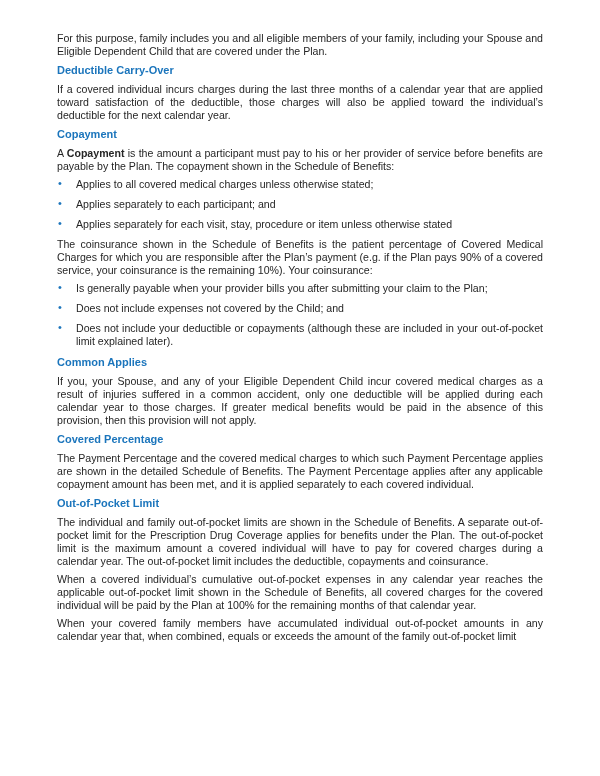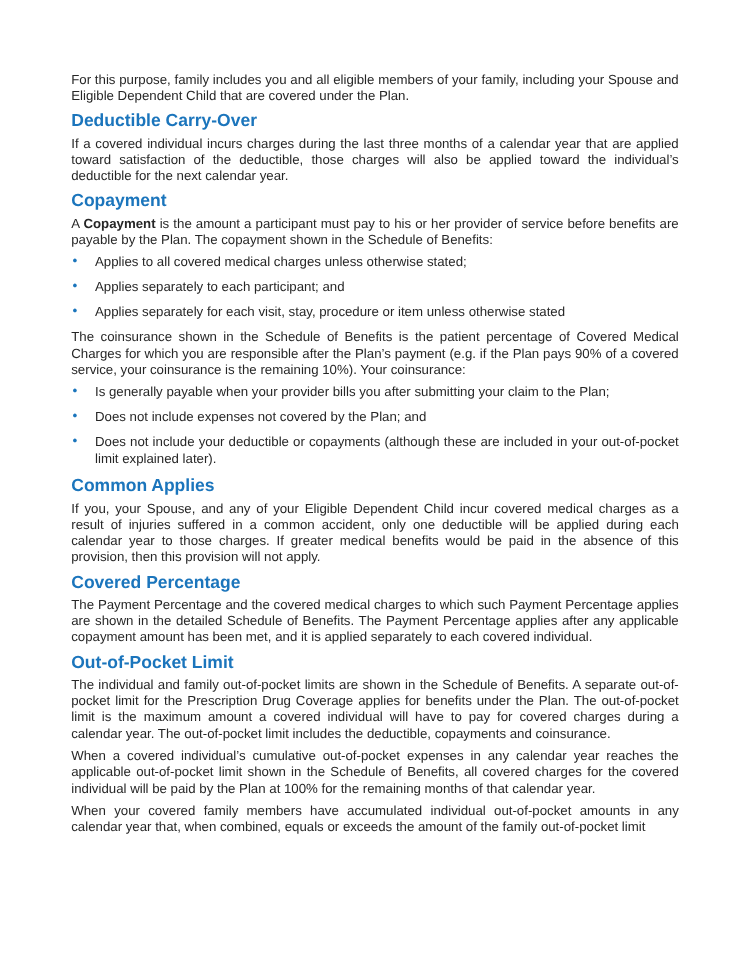--- a/index.html
+++ b/index.html
@@ -13,32 +13,32 @@
     position: relative;
     font-family: "Liberation Sans", "DejaVu Sans", sans-serif;
     color: var(--text-color, #262626);
     overflow: hidden;
   }
   .page {
     position: relative;
     width: 600px;
     height: 776px;
     box-sizing: border-box;
-    padding: 58px 57px 0 57px;
+    padding: 32px 57px 0 57px;
     background: #ffffff;
   }
   p {
     margin: 0 0 5px 0;
     font-size: 10.6px;
     line-height: 13px;
     text-align: justify;
   }
   h2 {
     margin: 2px 0 6px 0;
-    font-size: 14px;
+    font-size: 11px;
     line-height: 14px;
     font-weight: bold;
     color: var(--heading-color, #1b75bc);
   }
   ul.bullets {
     list-style: none;
     margin: 3px 0 5px 0;
     padding: 0;
   }
   ul.bullets li {
@@ -81,21 +81,21 @@
   <p><span>A </span><strong>Copayment</strong><span> is the amount a participant must pay to his or her provider of service before benefits are payable by the Plan. The copayment shown in the Schedule of Benefits:</span></p>
   <ul class="bullets">
     <li><span class="dot">•</span><span>Applies to all covered medical charges unless otherwise stated;</span></li>
     <li><span class="dot">•</span><span>Applies separately to each participant; and</span></li>
     <li><span class="dot">•</span><span>Applies separately for each visit, stay, procedure or item unless otherwise stated</span></li>
   </ul>
 
   <p>The coinsurance shown in the Schedule of Benefits is the patient percentage of Covered Medical Charges for which you are responsible after the Plan’s payment (e.g. if the Plan pays 90% of a covered service, your coinsurance is the remaining 10%). Your coinsurance:</p>
   <ul class="bullets">
     <li><span class="dot">•</span><span>Is generally payable when your provider bills you after submitting your claim to the Plan;</span></li>
-    <li><span class="dot">•</span><span>Does not include expenses not covered by the Plan; and</span></li>
+    <li><span class="dot">•</span><span>Does not include expenses not covered by the Child; and</span></li>
     <li><span class="dot">•</span><span>Does not include your deductible or copayments (although these are included in your out-of-pocket limit explained later).</span></li>
   </ul>
 
   <h2>Common Applies</h2>
   <p>If you, your Spouse, and any of your Eligible Dependent Child incur covered medical charges as a result of injuries suffered in a common accident, only one deductible will be applied during each calendar year to those charges. If greater medical benefits would be paid in the absence of this provision, then this provision will not apply.</p>
 
   <h2>Covered Percentage</h2>
   <p>The Payment Percentage and the covered medical charges to which such Payment Percentage applies are shown in the detailed Schedule of Benefits. The Payment Percentage applies after any applicable copayment amount has been met, and it is applied separately to each covered individual.</p>
 
   <h2>Out-of-Pocket Limit</h2>

